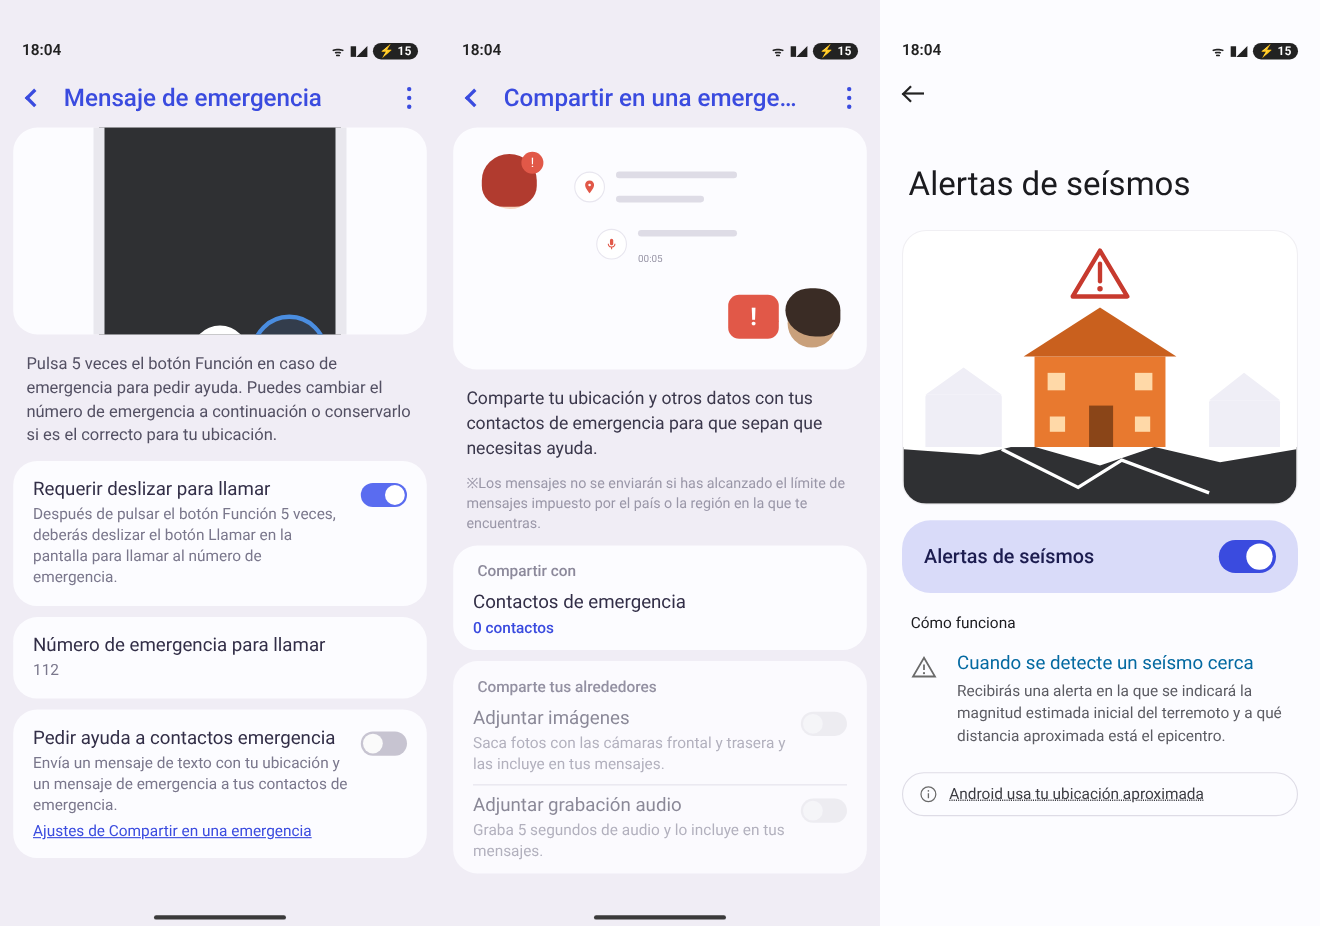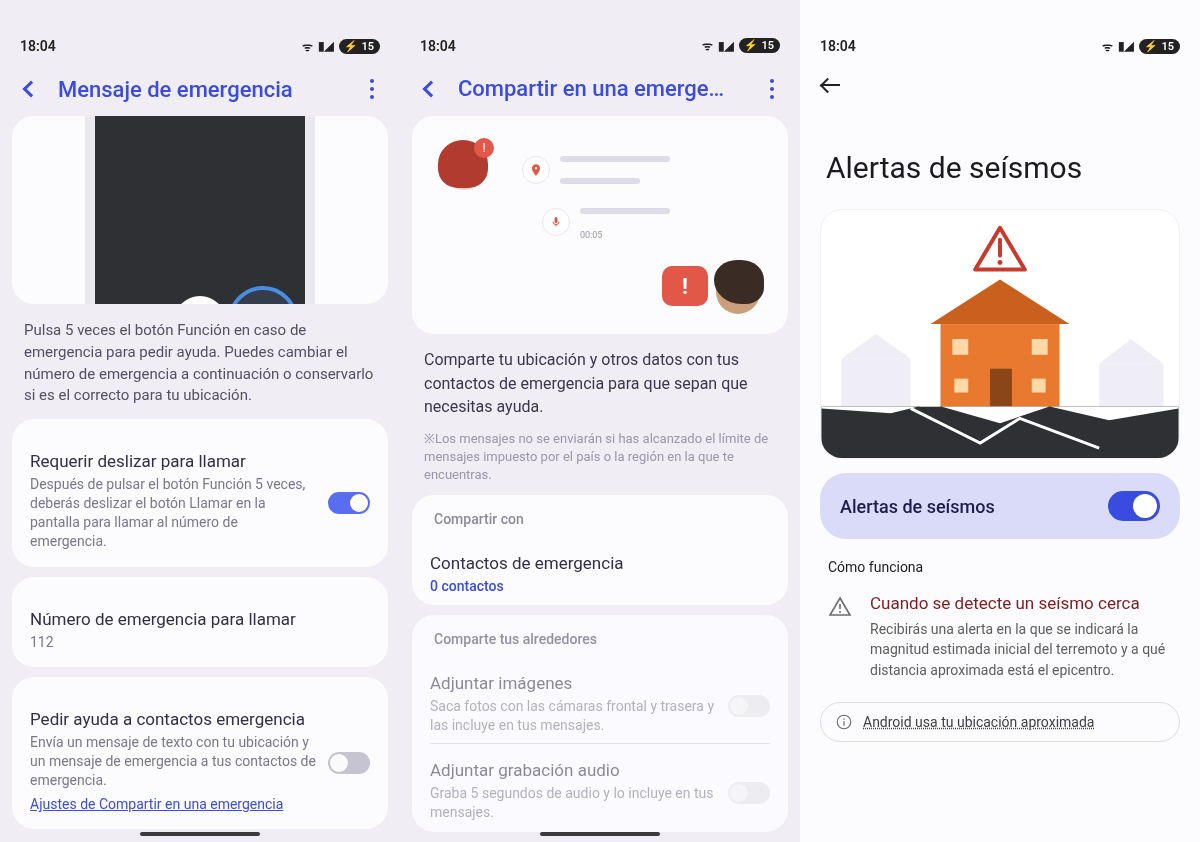--- a/index.html
+++ b/index.html
@@ -60,21 +60,21 @@
     margin: 0 12px 10px;
     padding: 16px 18px;
   }
   .card.tight { padding:10px 18px; }
   .desc {
     color:#535063;
     font-size:15px;
     line-height:1.45;
     padding: 6px 24px 12px;
   }
-  .setting-row { display:flex; align-items:center; gap:12px;margin-top:16px; }
+  .setting-row { display:flex; align-items:flex-start; gap:12px; }
   .setting-row .txt { flex:1; }
   .setting-row .ttl { font-size:17px; color:#322e47; margin-bottom:4px; }
   .setting-row .sub { font-size:14px; color:#7a778c; line-height:1.35; }
   .setting-row .link { font-size:14px; color:#3a4bdf; text-decoration:underline; margin-top:6px; display:inline-block; }
   .toggle {
     width:42px; height:22px; border-radius:12px; position:relative;
     flex-shrink:0; margin-top:4px;
   }
   .toggle::after {
     content:""; position:absolute; width:18px; height:18px; border-radius:50%;
@@ -115,21 +115,21 @@
   .toggle-card {
     background:#d9dbf9; border-radius:26px; margin:0 20px 14px; padding:18px 20px;
     display:flex; align-items:center; justify-content:space-between;
   }
   .toggle-card .lbl { font-size:18px; color:#1c1c4f; font-weight:500;}
   .toggle-big { width:52px; height:30px; background:#3a4bdf; border-radius:16px; position:relative;}
   .toggle-big::after{content:"";position:absolute;right:3px;top:3px;width:24px;height:24px;background:#fff;border-radius:50%;}
   .howit { font-size:14px; color:#1b1b1f; padding:6px 28px 14px;}
   .inforow { display:flex; gap:18px; padding:4px 28px;}
   .inforow .warn-ic{ width:24px; flex-shrink:0; color:#6a6a6a; padding-top:2px;}
-  .inforow .t{ font-size:17px; color:#7f1d1d; margin-bottom:6px;}
+  .inforow .t{ font-size:17px; color:#0369a1; margin-bottom:6px;}
   .inforow .d{ font-size:14px; color:#5c5c63; line-height:1.45;}
   .chip { margin:18px 20px 0; border:1px solid #dedce6; border-radius:22px; padding:10px 14px; display:flex; align-items:center; gap:10px; font-size:14px; color:#3c3c42;}
   .home-bar{ position:absolute; bottom:6px; left:50%; transform:translateX(-50%); width:120px; height:4px; background:#3a3a3a; border-radius:3px;}
 </style>
 </head>
 <body>
 
 <div class="phone">
   <div class="statusbar">
     <span>18:04</span>

